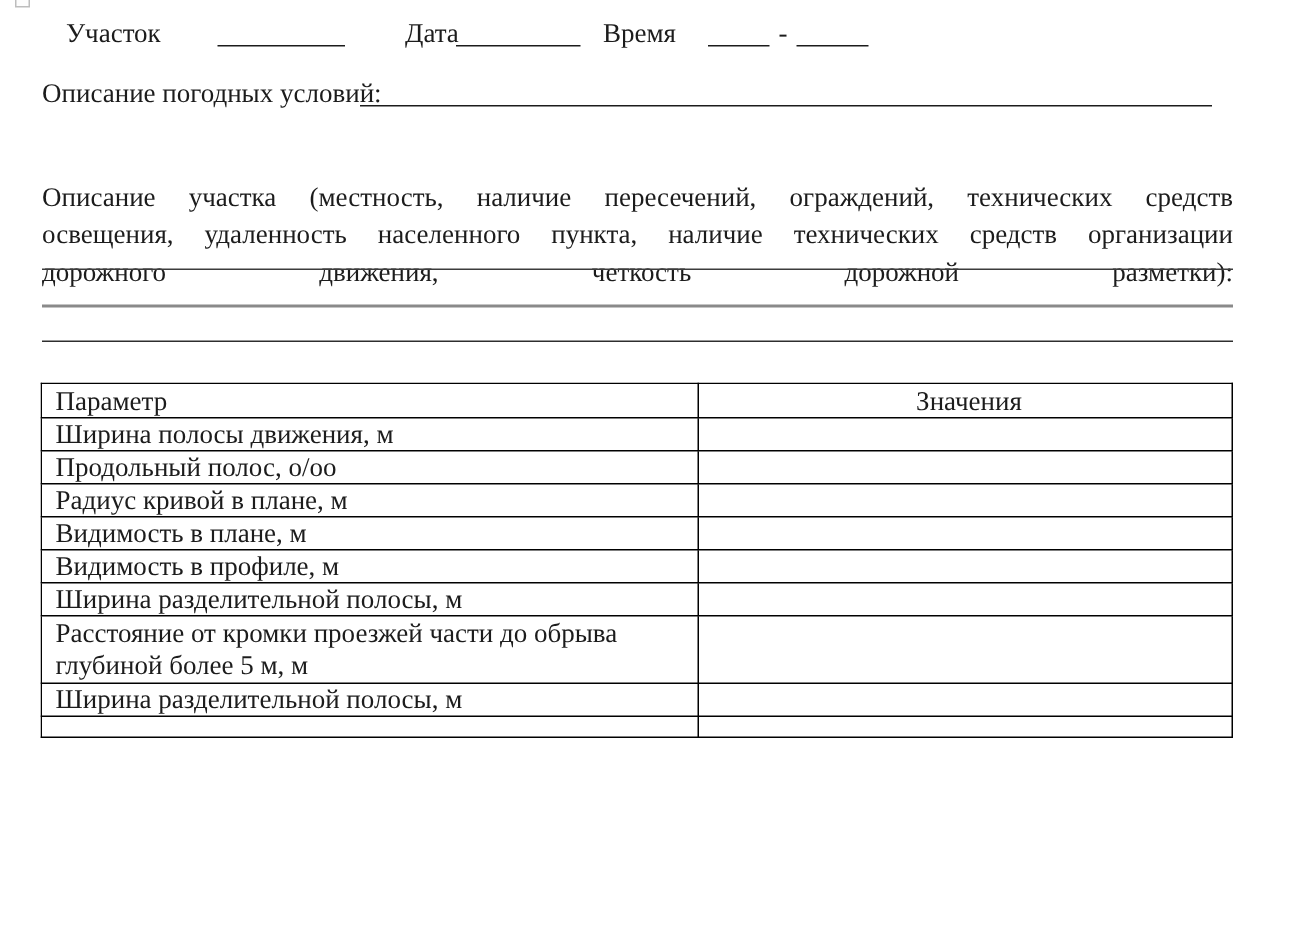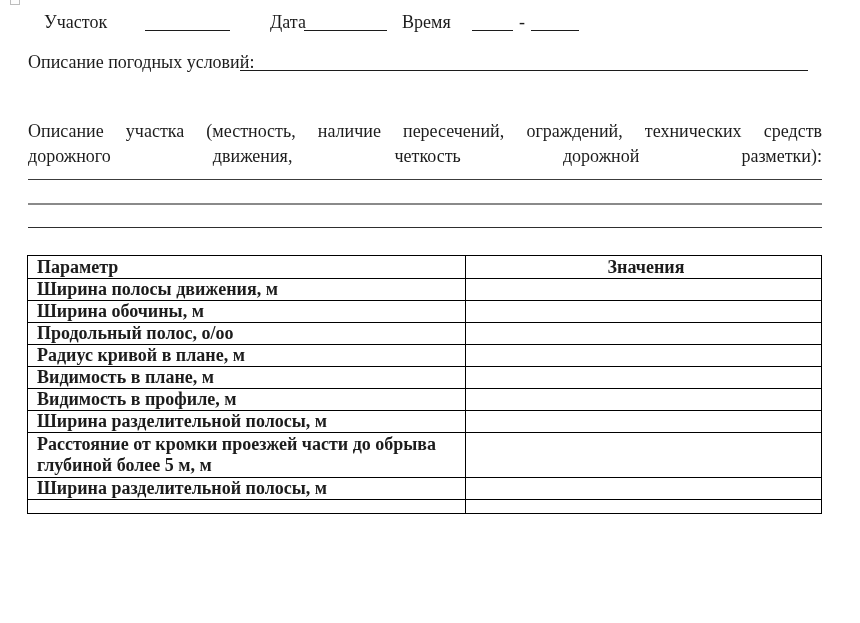--- a/index.html
+++ b/index.html
@@ -42,21 +42,21 @@
     position: absolute; left: 27px; top: 255px;
     width: 795px; height: 292px; overflow: hidden;
   }
   table.params {
     border-collapse: collapse; table-layout: fixed;
     width: 794px;
   }
   table.params td, table.params th {
     border: 1px solid #000;
     font-size: 18px; line-height: 21px;
-    font-weight: bold;
+    font-weight: normal;
     vertical-align: middle;
     padding: 0 4px 0 9px;
     white-space: pre-line;
     overflow: hidden;
   }
   col.c1 { width: 438px; }
   col.c2 { width: 356px; }
   tr.hdr    { height: 23px; }
   tr.row    { height: 22px; margin-top: 10px; }
   tr.tall   { height: 45px; }
@@ -76,44 +76,41 @@
 <span class="abs lbl" style="left:402px; top:11px;">Время</span>
 <div class="blank" style="left:472px; top:30px; width:41px;"></div>
 <span class="abs lbl" style="left:519px; top:11px;">-</span>
 <div class="blank" style="left:531px; top:30px; width:48px;"></div>
 
 <span class="abs lbl" style="left:28px; top:51px;">Описание погодных условий:</span>
 <div class="blank" style="left:240px; top:70px; width:568px;"></div>
 
 <div class="abs para">
   <div class="para-line">Описание участка (местность, наличие пересечений, ограждений, технических средств</div>
+  <div class="para-line">освещения, удаленность населенного пункта, наличие технических средств организации</div>
   <div class="para-line">дорожного движения, четкость дорожной разметки):</div>
 </div>
 
 <div class="rule rule-1"></div>
 <div class="rule rule-2"></div>
 <div class="rule rule-3"></div>
 
 <div class="table-wrap">
   <table class="params">
     <colgroup>
         <col class="c1">
         <col class="c2">
       </colgroup>
     <tbody>
         <tr class="hdr">
       <th style="text-align:left;">Параметр</th>
       <th class="val-h">Значения</th>
     </tr>
     <tr class="row">
       <td>Ширина полосы движения, м</td>
-      <td class="val"></td>
-    </tr>
-    <tr class="row">
-      <td>Ширина обочины, м</td>
       <td class="val"></td>
     </tr>
     <tr class="row">
       <td>Продольный полос,  о/оо</td>
       <td class="val"></td>
     </tr>
     <tr class="row">
       <td>Радиус кривой в плане, м</td>
       <td class="val"></td>
     </tr>

